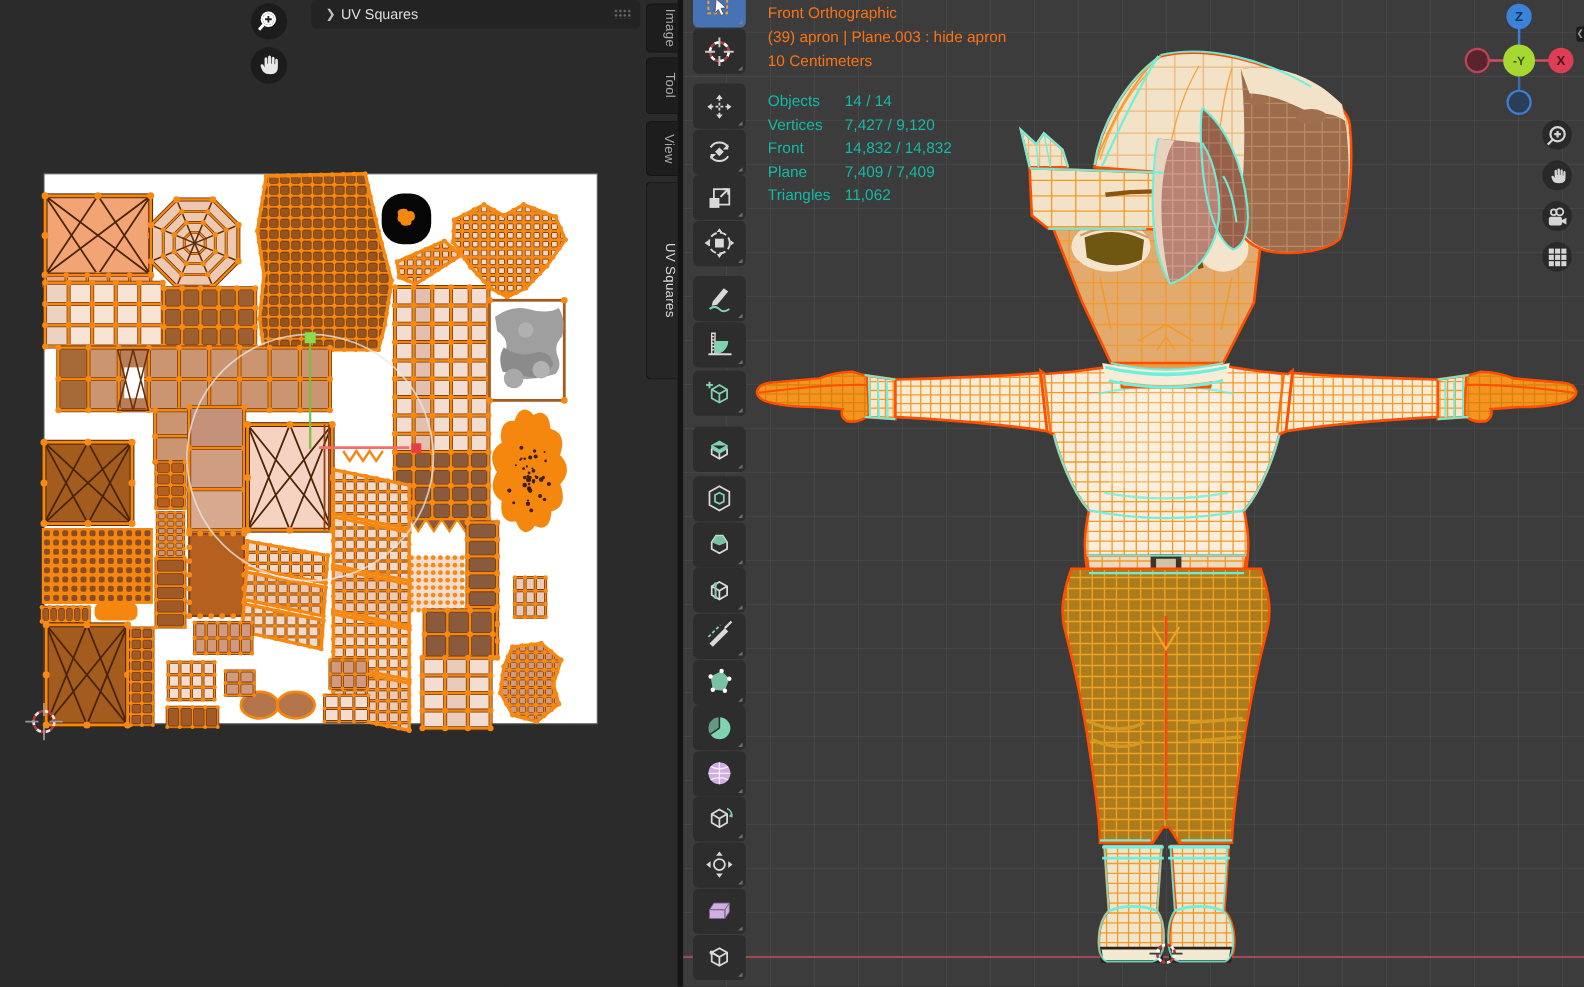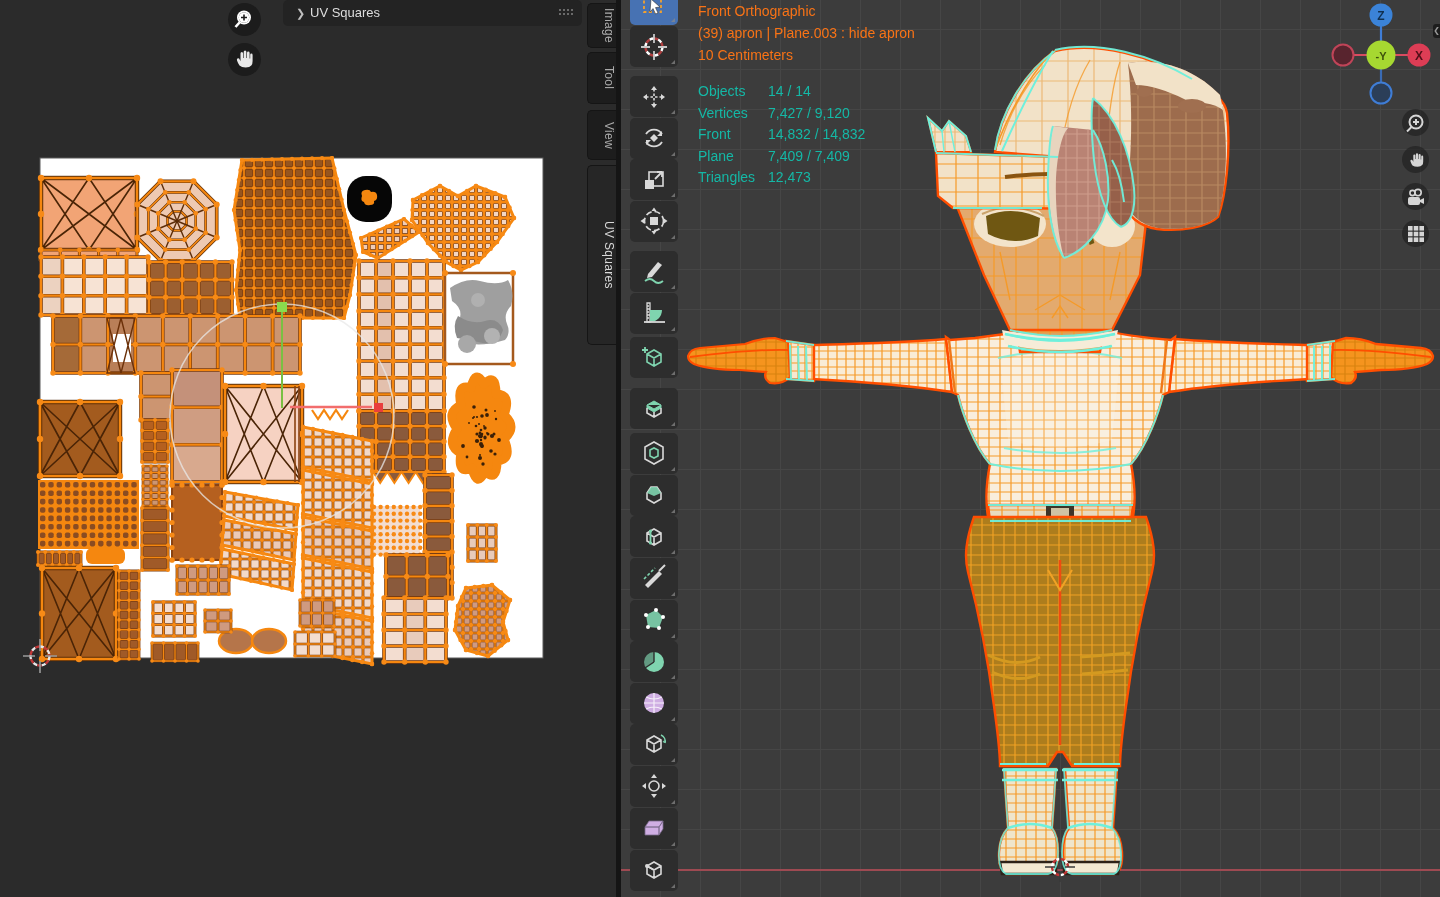--- a/index.html
+++ b/index.html
@@ -2649,21 +2649,21 @@
 <div class="r">
       <span class="l">Front</span>
       <span>14,832 / 14,832</span>
     </div>
 <div class="r">
       <span class="l">Plane</span>
       <span>7,409 / 7,409</span>
     </div>
 <div class="r">
       <span class="l">Triangles</span>
-      <span>12,473</span>
+      <span>11,062</span>
     </div>
 </div>
 <svg width="120" height="130" viewBox="0 0 120 130" style="position:absolute;left:1321px;top:-10px">
 <g stroke-width="2.2">
 <path d="M60 25 V65" stroke="#3f7dd6"></path>
 <path d="M60 65 V103" stroke="#3a6bb4"></path>
 <path d="M22 65 H98" stroke="#d94b60"></path>
 </g>
 <circle cx="60" cy="25" r="11.5" fill="#3b83d8"></circle>
     <text x="60" y="29.5" text-anchor="middle" font-size="12" font-weight="bold" fill="#103050" font-family="Liberation Sans">Z</text>

